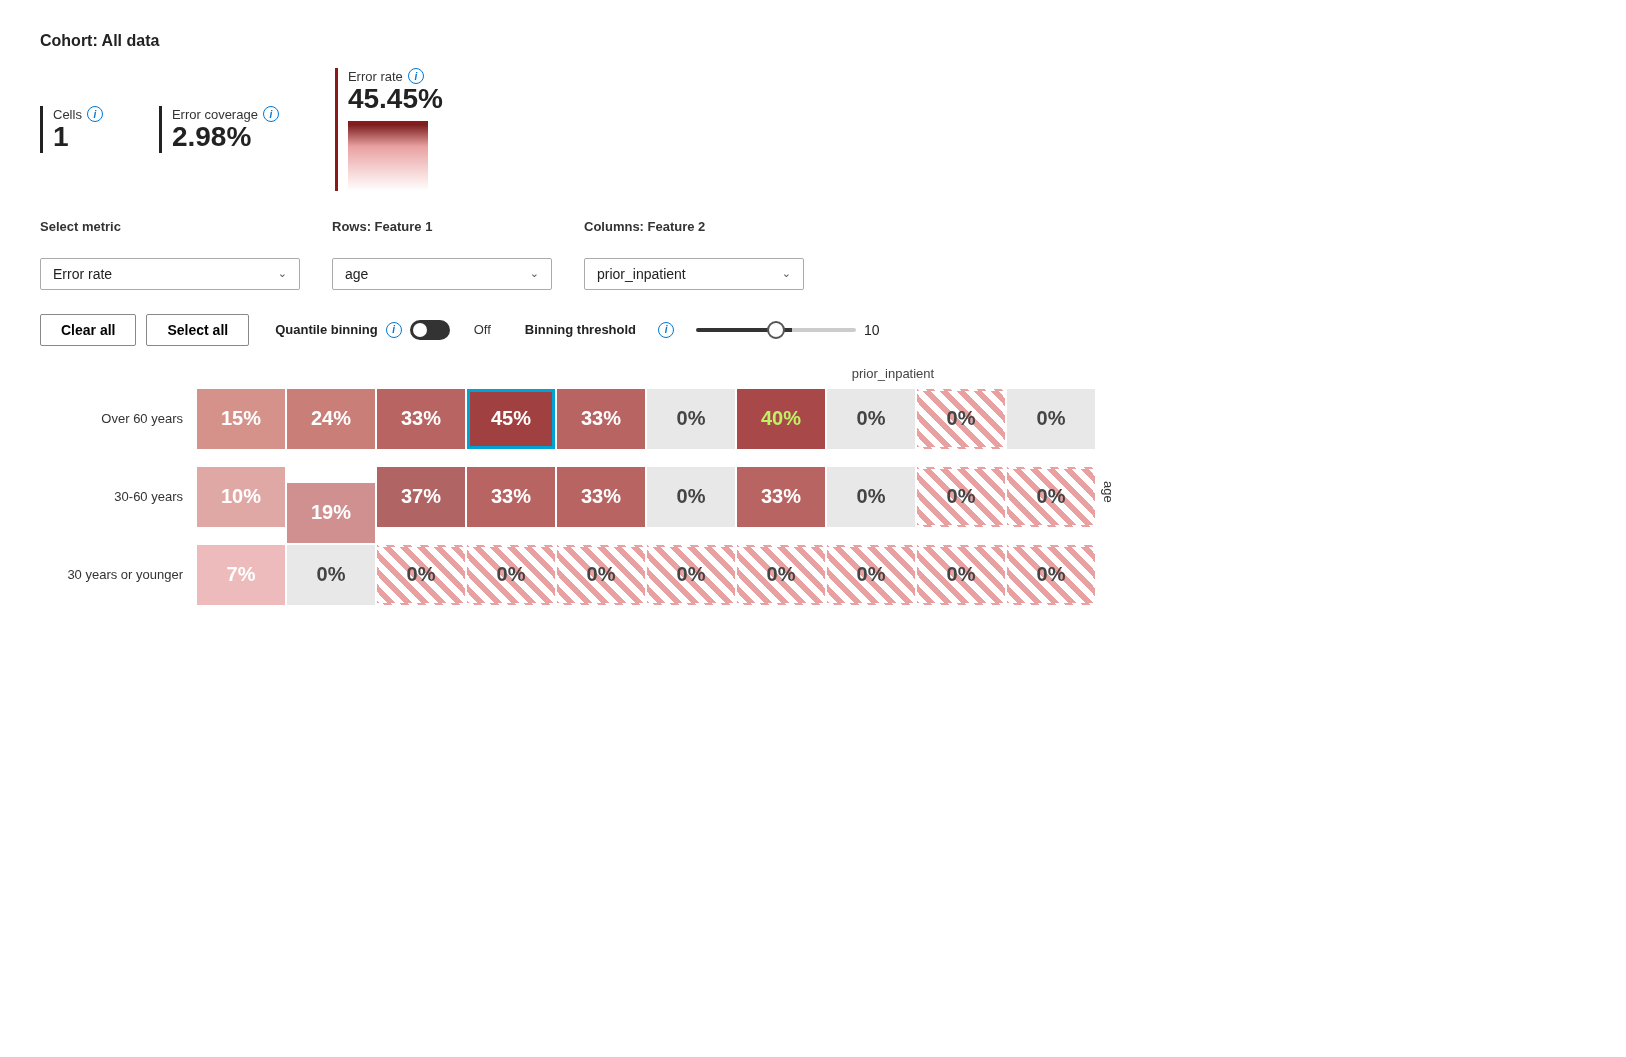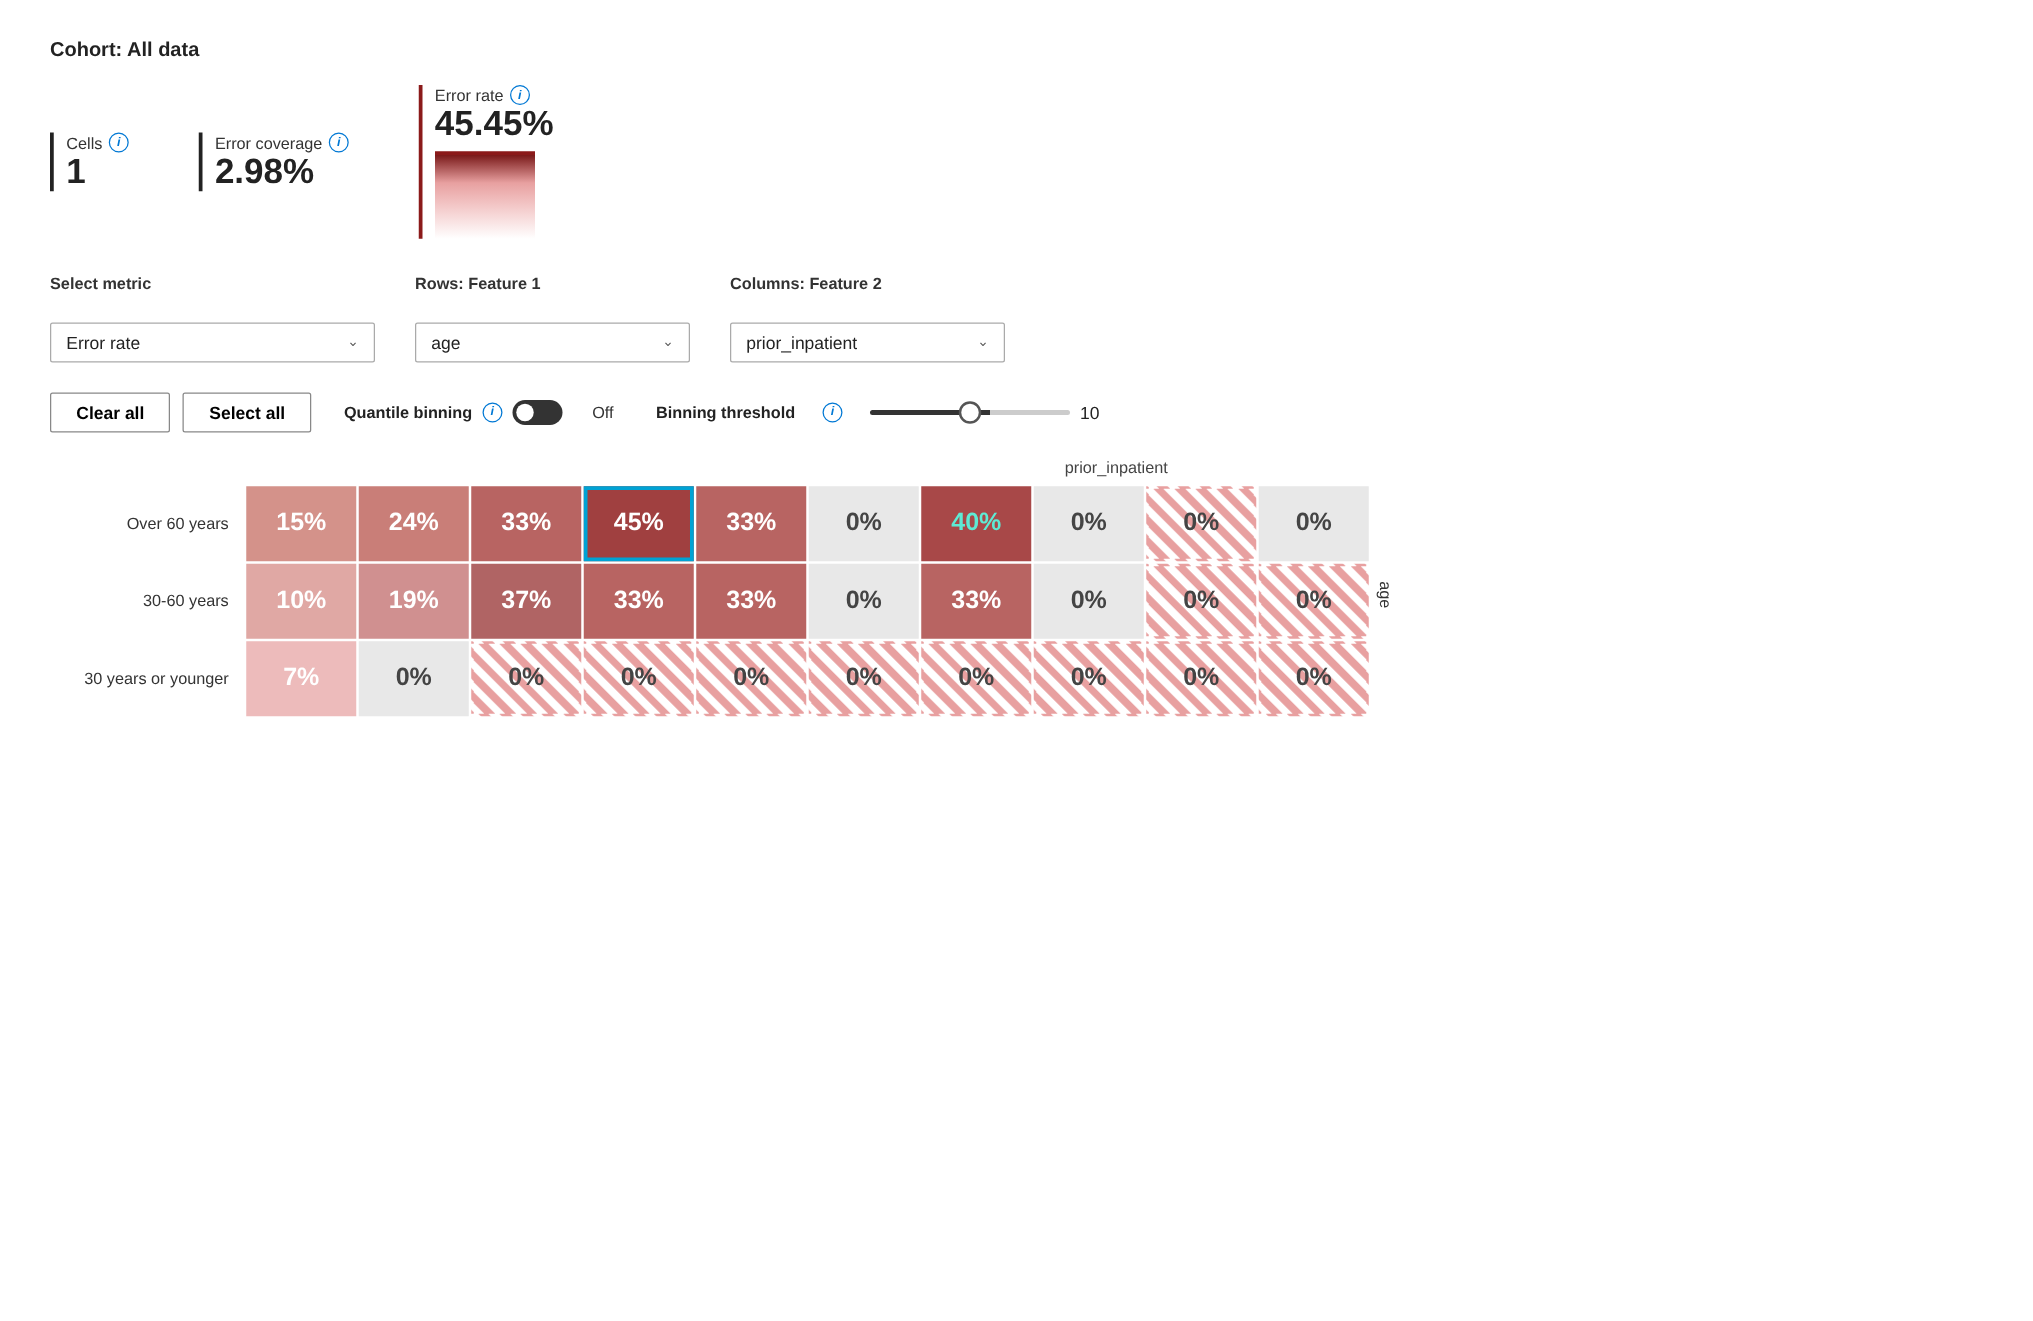--- a/index.html
+++ b/index.html
@@ -324,29 +324,29 @@
     <div class="heatmap-grid-area">
 
     <div class="heatmap-row">
           <div class="row-label">Over 60 years</div>
           <div class="cell" style="background-color: rgb(212, 146, 138); color: rgb(255, 255, 255);">15%</div>
           <div class="cell" style="background-color: rgb(201, 126, 120); color: rgb(255, 255, 255);">24%</div>
           <div class="cell" style="background-color: rgb(184, 100, 98); color: rgb(255, 255, 255);">33%</div>
           <div class="cell selected" style="background-color: rgb(160, 64, 64); color: rgb(255, 255, 255);">45%</div>
           <div class="cell" style="background-color: rgb(184, 100, 98); color: rgb(255, 255, 255);">33%</div>
           <div class="cell" style="background-color: rgb(232, 232, 232); color: rgb(68, 68, 68);">0%</div>
-          <div class="cell" style="background-color: rgb(168, 72, 72); color: #5eead4;">40%</div>
+          <div class="cell" style="background-color: rgb(168, 72, 72); color: #bef264;">40%</div>
           <div class="cell" style="background-color: rgb(232, 232, 232); color: rgb(68, 68, 68);">0%</div>
           <div class="cell cell-striped" style="color: rgb(68, 68, 68);">0%</div>
           <div class="cell" style="background-color: rgb(232, 232, 232); color: rgb(68, 68, 68);">0%</div>
         </div>
         <div class="heatmap-row">
           <div class="row-label">30-60 years</div>
           <div class="cell" style="background-color: rgb(224, 168, 164); color: rgb(255, 255, 255);">10%</div>
-          <div class="cell" style="background-color: rgb(208, 144, 144); color: rgb(255, 255, 255);">19%</div>
+          <div class="cell" style="background-color: rgb(208, 144, 144); color: rgb(255, 255, 255); margin-top: 32px;">19%</div>
           <div class="cell" style="background-color: rgb(176, 100, 100); color: rgb(255, 255, 255);">37%</div>
           <div class="cell" style="background-color: rgb(184, 100, 98); color: rgb(255, 255, 255);">33%</div>
           <div class="cell" style="background-color: rgb(184, 100, 98); color: rgb(255, 255, 255);">33%</div>
           <div class="cell" style="background-color: rgb(232, 232, 232); color: rgb(68, 68, 68);">0%</div>
           <div class="cell" style="background-color: rgb(184, 100, 98); color: rgb(255, 255, 255);">33%</div>
           <div class="cell" style="background-color: rgb(232, 232, 232); color: rgb(68, 68, 68);">0%</div>
           <div class="cell cell-striped" style="color: rgb(68, 68, 68);">0%</div>
           <div class="cell cell-striped" style="color: rgb(68, 68, 68);">0%</div>
         </div>
         <div class="heatmap-row">

